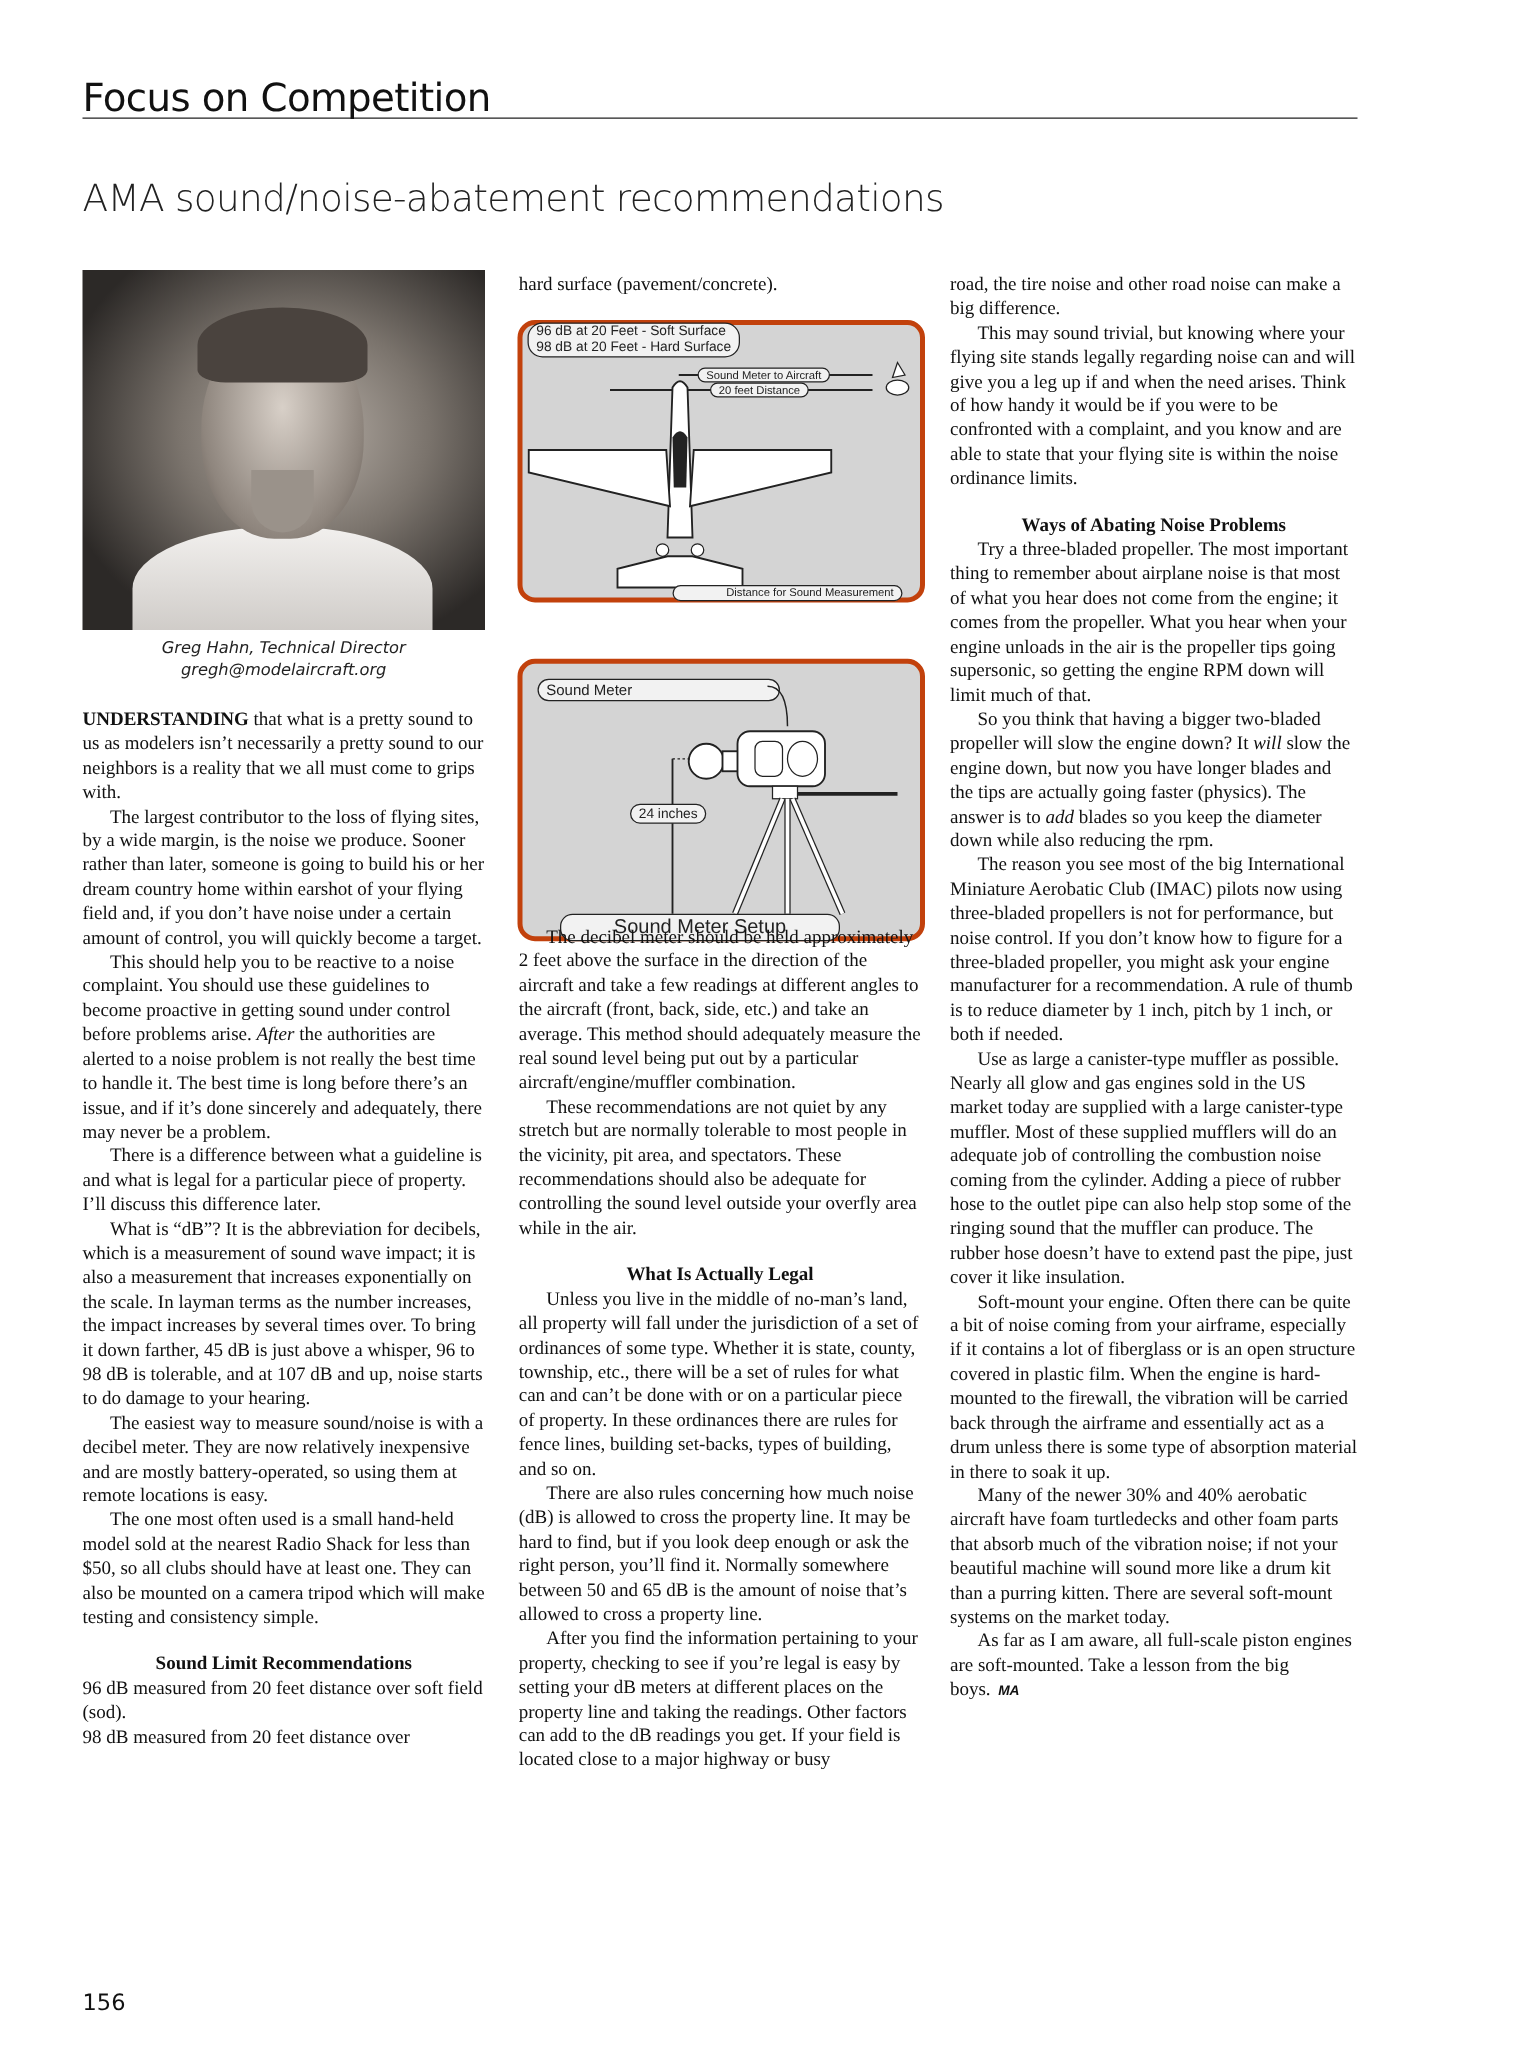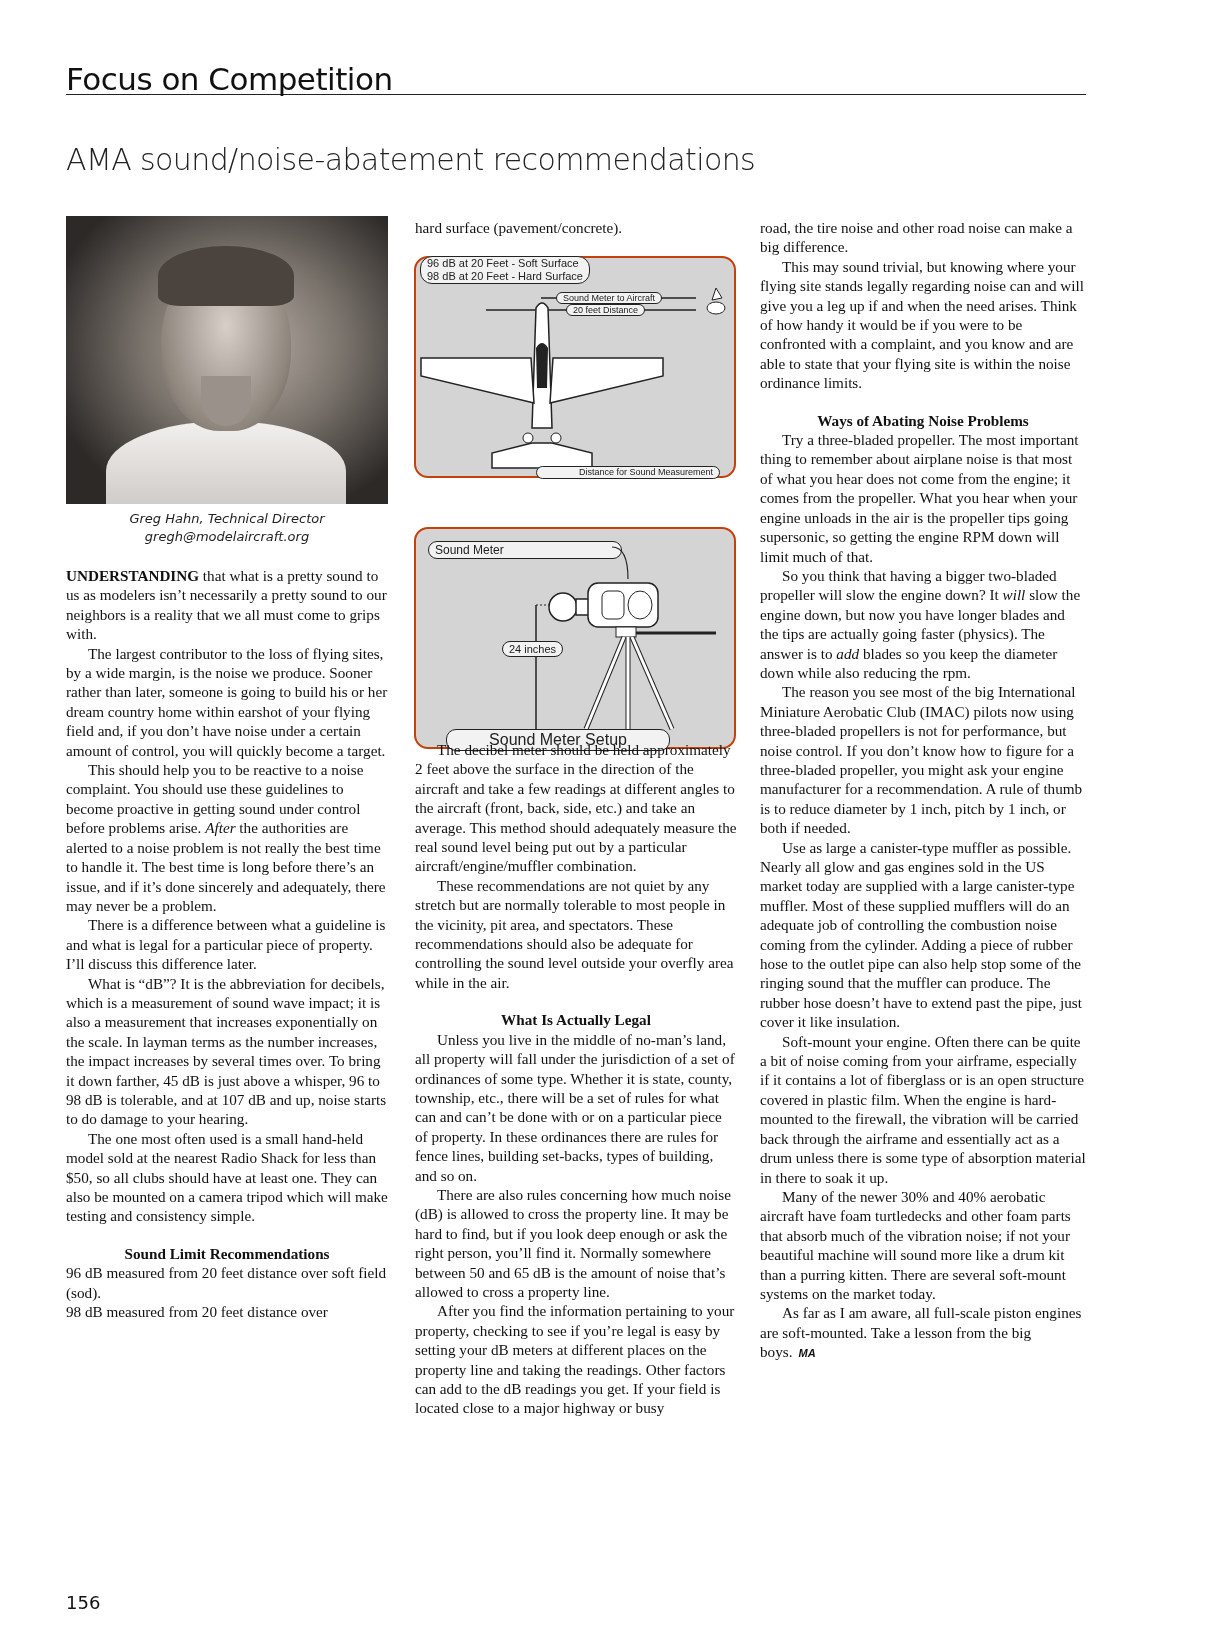--- a/index.html
+++ b/index.html
@@ -13,21 +13,21 @@
   .col h3 { margin: 18px 0 0 0; text-align: center; font-size: 15.2px; font-weight: bold; }
   .c1 { left: 66px; top: 566px; width: 322px; }
   .c2 { left: 415px; top: 218px; width: 322px; }
   .c3 { left: 760px; top: 218px; width: 326px; }
   .photo { position: absolute; left: 66px; top: 216px; width: 322px; height: 288px; background: radial-gradient(ellipse at 55% 45%, #b8b0a8 0%, #7a736c 40%, #2c2927 80%); overflow: hidden; }
   .photo .head { position: absolute; left: 95px; top: 40px; width: 130px; height: 175px; border-radius: 50% 50% 45% 45%; background: radial-gradient(ellipse at 50% 40%, #d8d0c8, #8e857d 70%, #5a524c); }
   .photo .hair { position: absolute; left: 92px; top: 30px; width: 136px; height: 60px; border-radius: 60% 60% 20% 20%; background: #4a433e; }
   .photo .beard { position: absolute; left: 135px; top: 160px; width: 50px; height: 50px; border-radius: 0 0 50% 50%; background: #9a928a; }
   .photo .collar { position: absolute; left: 40px; top: 205px; width: 240px; height: 100px; border-radius: 50% 50% 0 0; background: linear-gradient(#f2f0ee, #c9c5c1); }
   .caption { position: absolute; left: 66px; top: 510px; width: 322px; text-align: center; font-family: "DejaVu Sans", sans-serif; font-style: italic; font-size: 13px; line-height: 18px; color: #222; }
-  .fig { position: absolute; background: #d4d4d4; border: 2px solid #c2410c; border-radius: 14px; }
+  .fig { position: absolute; background: #d4d4d4; border: 4px solid #c2410c; border-radius: 14px; }
   .fig1 { left: 414px; top: 256px; width: 318px; height: 218px; }
   .fig2 { left: 414px; top: 500px; width: 318px; height: 218px; margin-top: 27px; }
   .pill { position: absolute; background: #f2f2f2; border: 1.5px solid #222; border-radius: 10px; font-family: "Liberation Sans", sans-serif; color: #222; padding: 0 6px; white-space: nowrap; }
   .footer-num { position: absolute; left: 66px; top: 1592px; font-family: "DejaVu Sans", sans-serif; font-size: 18px; color: #111; text-align: right; }
   .footer-mag { position: absolute; left: 112px; top: 1676px; font-family: "Liberation Sans", sans-serif; font-weight: bold; font-style: italic; font-size: 18px; letter-spacing: -0.5px; color: #111; font-variant: small-caps; }
   .ma { font-family: "Liberation Sans", sans-serif; font-weight: bold; font-style: italic; font-size: 11px; margin-left: 6px; }
 </style>
 </head>
 <body>
 
@@ -46,20 +46,21 @@
   <div>Greg Hahn, Technical Director</div>
   <div>gregh@modelaircraft.org</div>
 </div>
 
 <div class="col c1">
   <p class="noindent"><b>UNDERSTANDING</b><span> that what is a pretty sound to us as modelers isn’t necessarily a pretty sound to our neighbors is a reality that we all must come to grips with.</span></p>
   <p>The largest contributor to the loss of flying sites, by a wide margin, is the noise we produce. Sooner rather than later, someone is going to build his or her dream country home within earshot of your flying field and, if you don’t have noise under a certain amount of control, you will quickly become a target.</p>
   <p><span>This should help you to be reactive to a noise complaint. You should use these guidelines to become proactive in getting sound under control before problems arise. </span><i>After</i><span> the authorities are alerted to a noise problem is not really the best time to handle it. The best time is long before there’s an issue, and if it’s done sincerely and adequately, there may never be a problem.</span></p>
   <p>There is a difference between what a guideline is and what is legal for a particular piece of property. I’ll discuss this difference later.</p>
   <p>What is “dB”? It is the abbreviation for decibels, which is a measurement of sound wave impact; it is also a measurement that increases exponentially on the scale. In layman terms as the number increases, the impact increases by several times over. To bring it down farther, 45 dB is just above a whisper, 96 to 98 dB is tolerable, and at 107 dB and up, noise starts to do damage to your hearing.</p>
+  <p>The easiest way to measure sound/noise is with a decibel meter. They are now relatively inexpensive and are mostly battery-operated, so using them at remote locations is easy.</p>
   <p>The one most often used is a small hand-held model sold at the nearest Radio Shack for less than $50, so all clubs should have at least one. They can also be mounted on a camera tripod which will make testing and consistency simple.</p>
   <h3>Sound Limit Recommendations</h3>
   <p class="noindent">96 dB measured from 20 feet distance over soft field (sod).</p>
   <p class="noindent">98 dB measured from 20 feet distance over</p>
 </div>
 
 <div class="col c2">
   <p class="noindent">hard surface (pavement/concrete).</p>
 </div>
 

